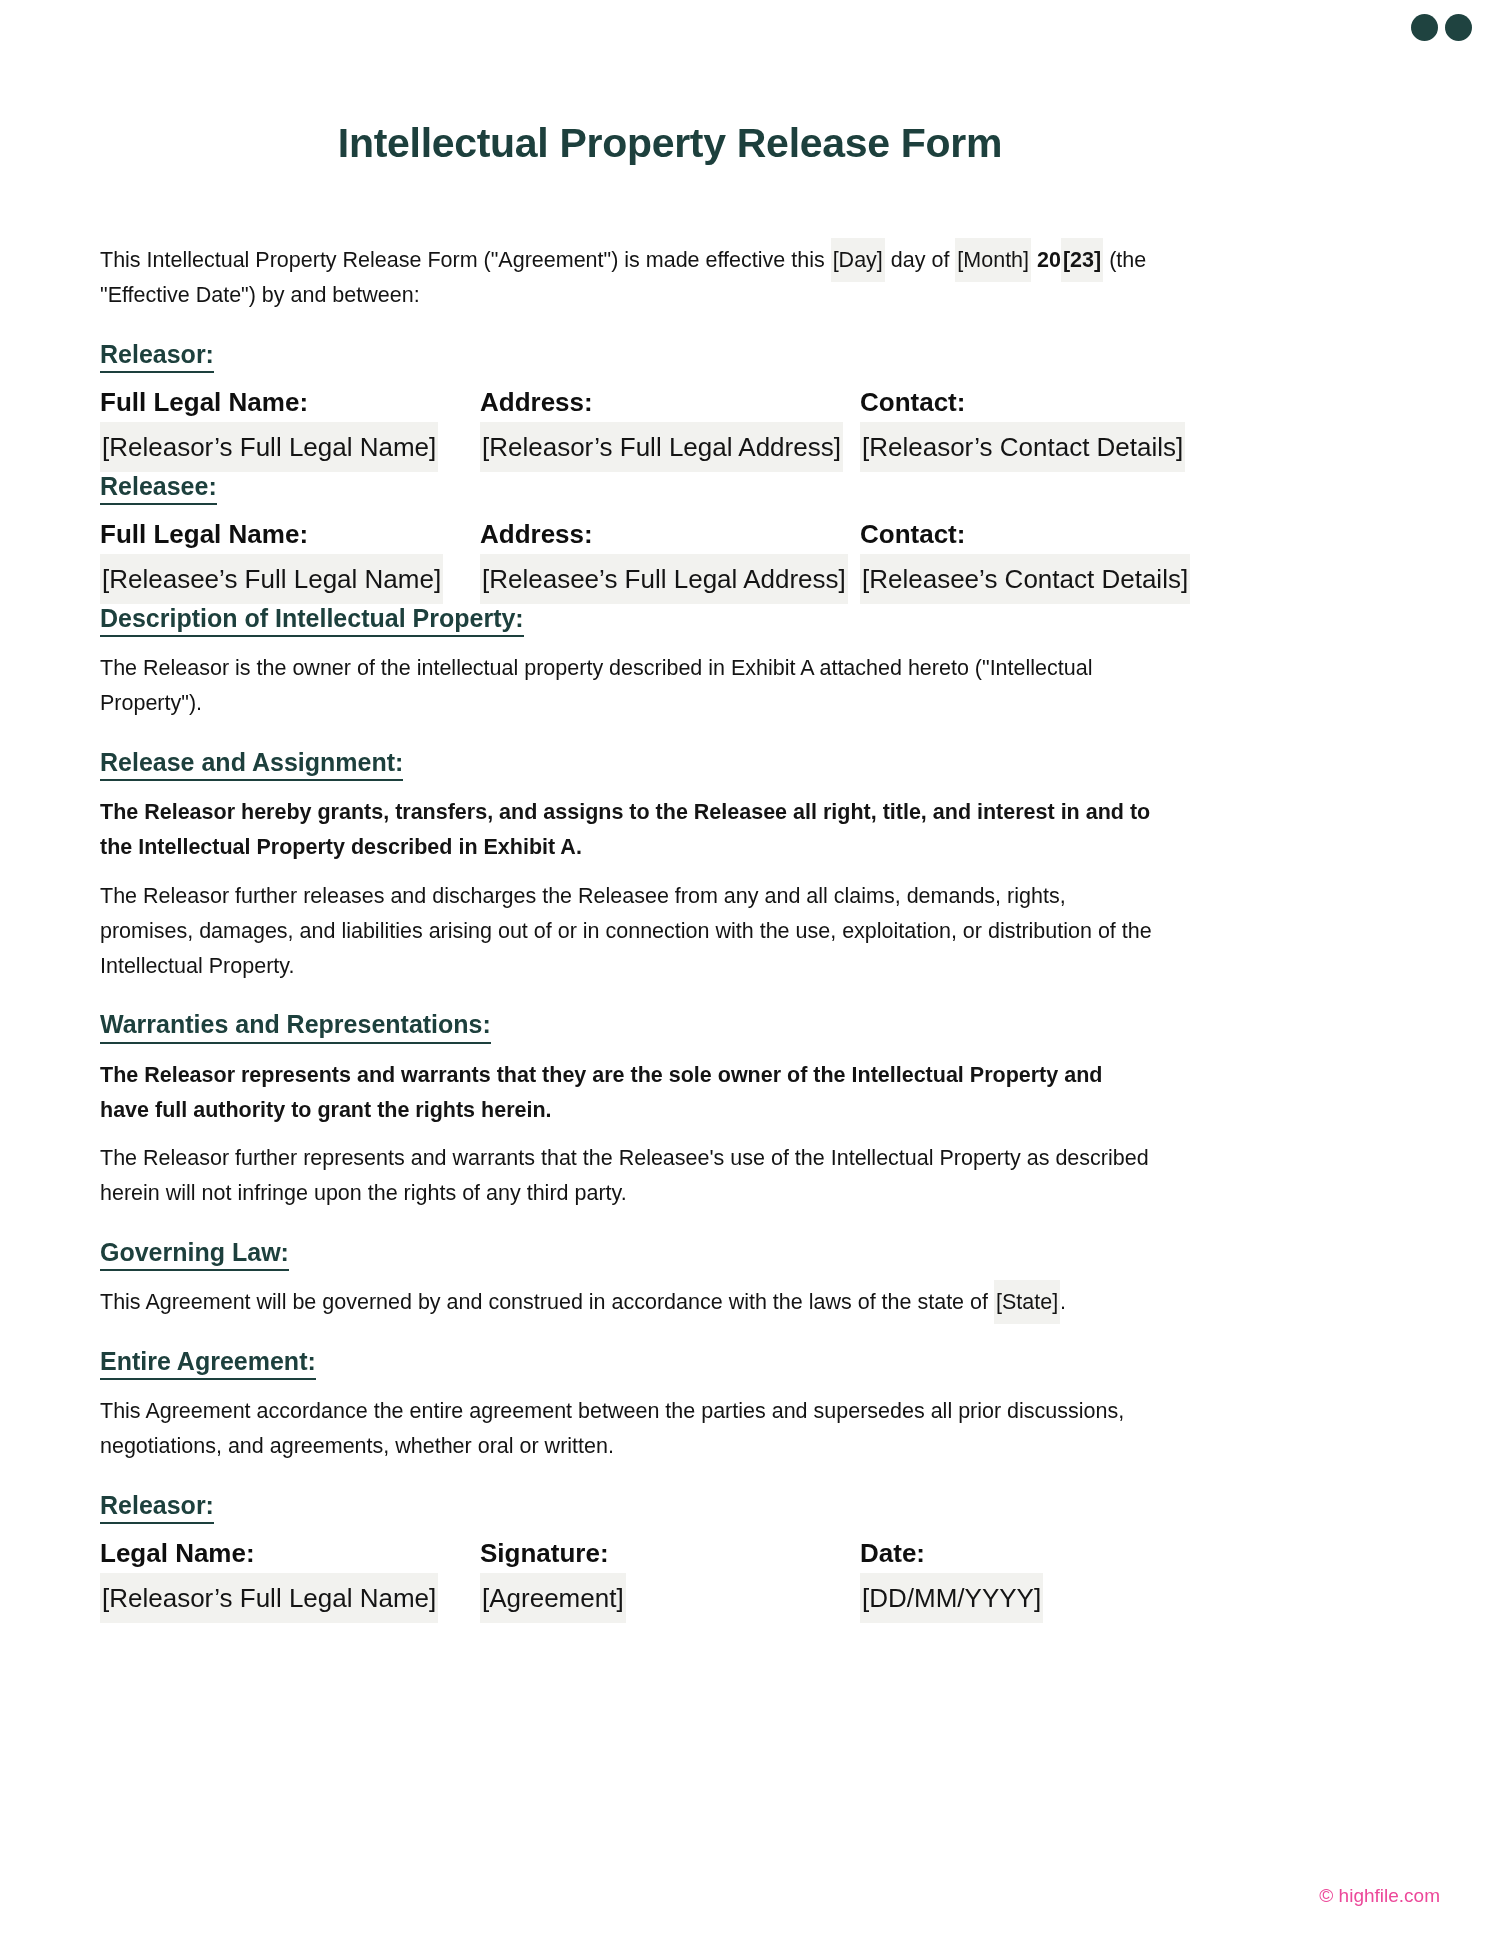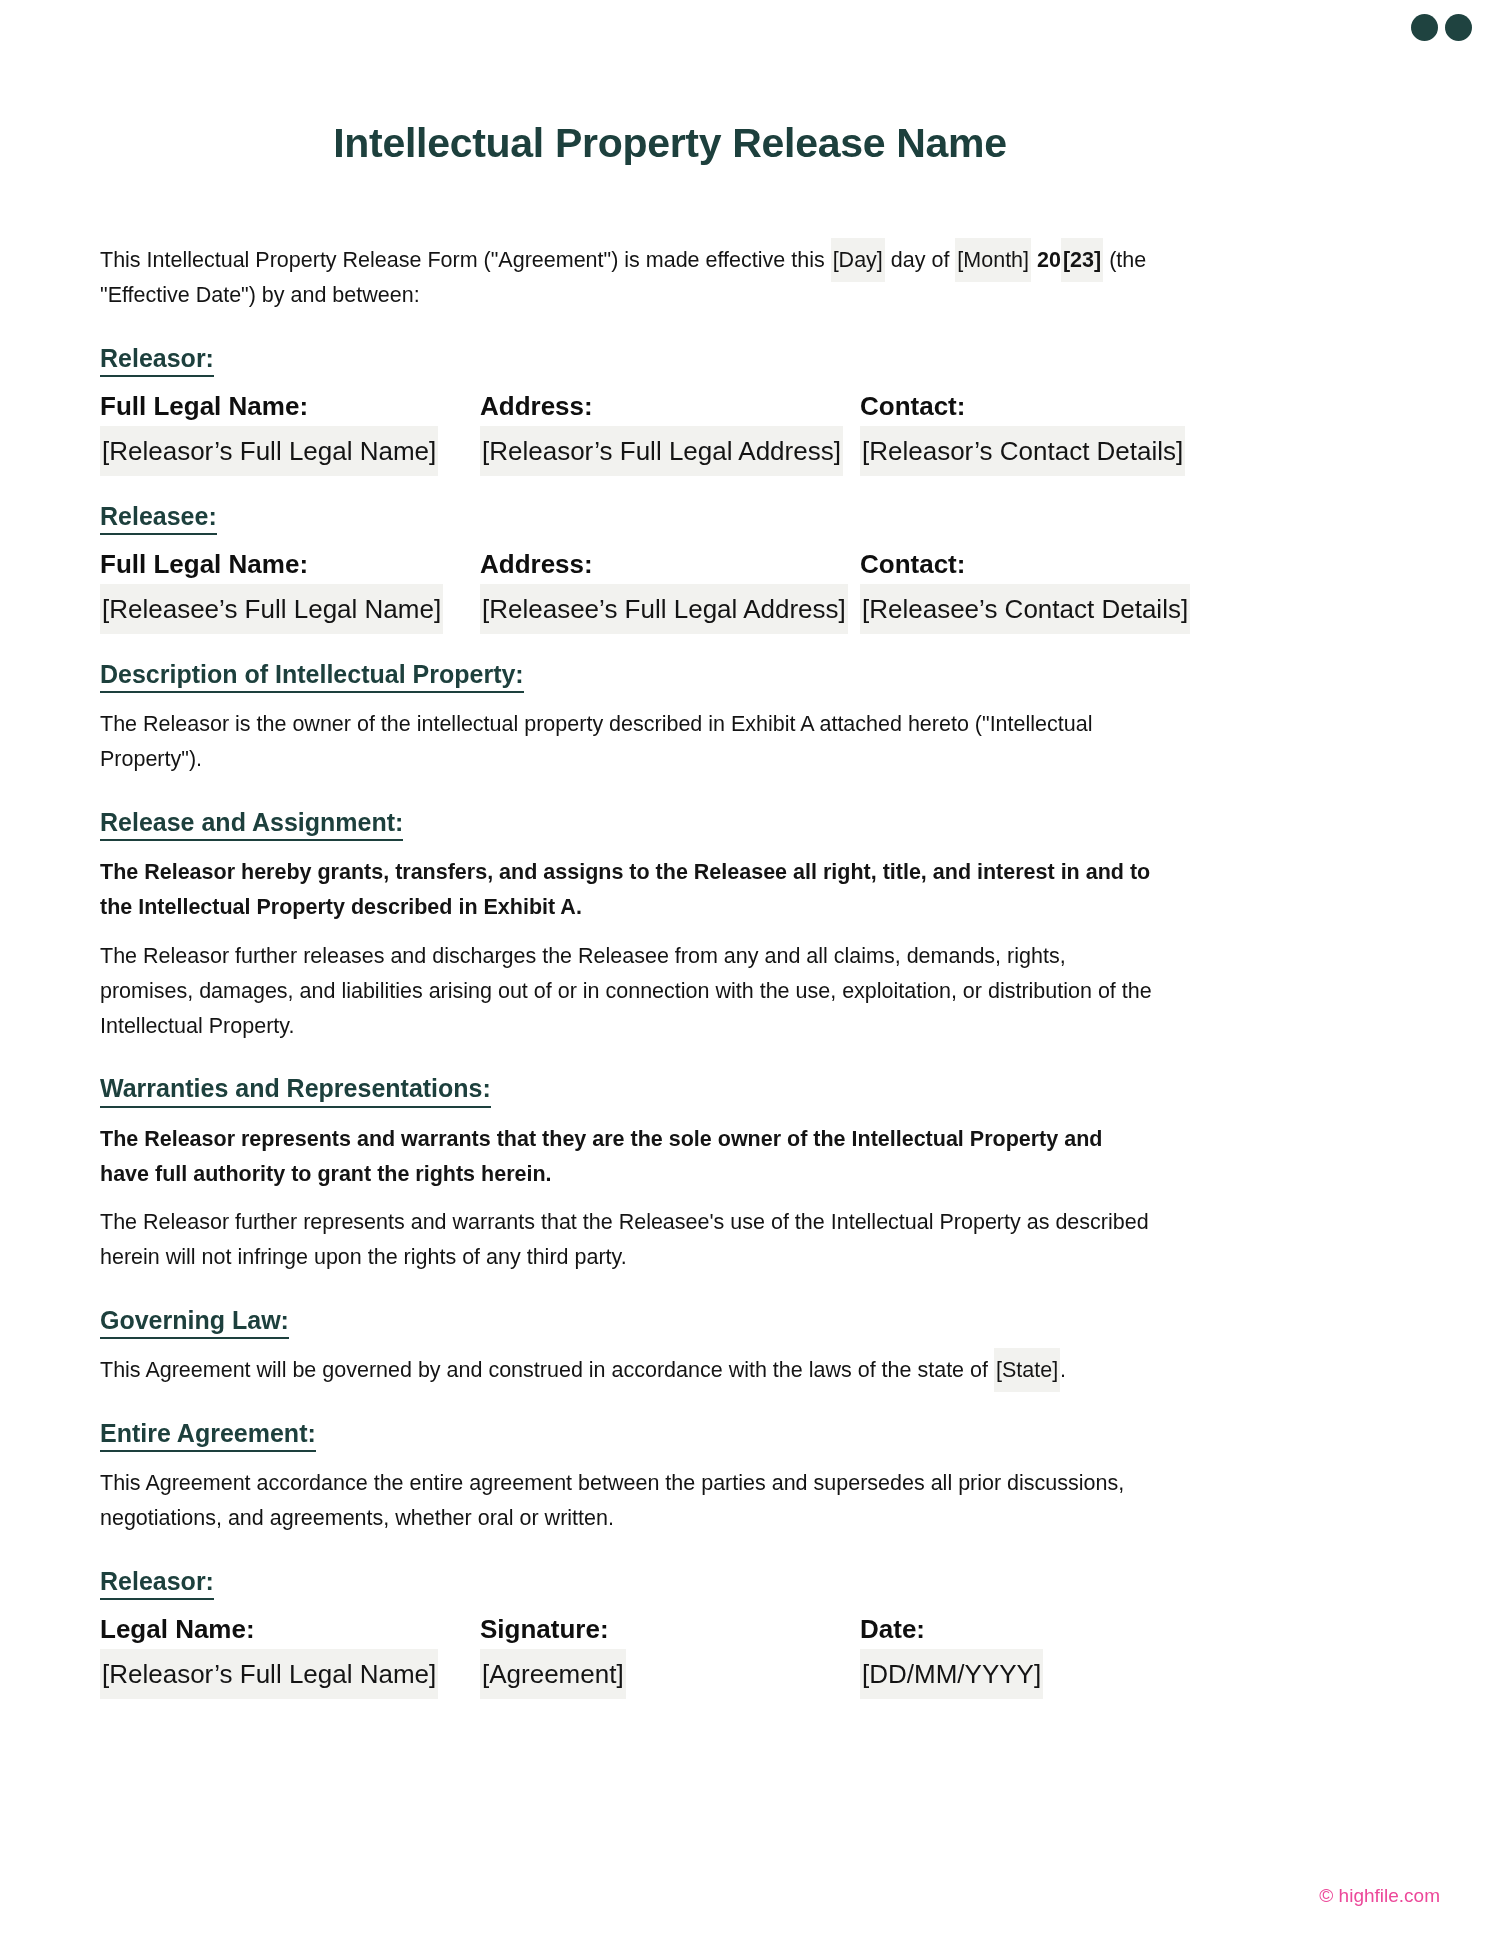--- a/index.html
+++ b/index.html
@@ -68,21 +68,21 @@
   h2.section {
     font-size: 25px;
     font-weight: bold;
     color: #1d403d;
     margin: 0 0 14px 0;
     display: inline-block;
     border-bottom: 2.5px solid #1d403d;
     padding-bottom: 1px;
     line-height: 1.25;
   }
-  .section-wrap { margin-top: 30px; }
+  .section-wrap { }
   .section-wrap:first-child { margin-top: 0; }
 
   
   .field-grid {
     display: grid;
     grid-template-columns: 380px 380px auto;
     margin: 0 0 4px 0;
   }
   .field-label {
     font-size: 26px;
@@ -113,21 +113,21 @@
 
 <div class="page">
 
   <div class="brand-dots">
     <span class="dot"></span>
     <span class="dot"></span>
   </div>
 
   <div class="doc">
 
-    <h1 class="doc-title">Intellectual Property Release Name</h1>
+    <h1 class="doc-title">Intellectual Property Release Form</h1>
 
     <p class="para"><span>This Intellectual Property Release Form ("Agreement") is made effective this </span><span class="hl">[Day]</span><span> day of </span><span class="hl">[Month]</span><span> </span><b>20</b><b class="hl">[23]</b><span> (the "Effective Date") by and between:</span></p>
 
     <div class="section-wrap">
       <h2 class="section">Releasor:</h2>
       <div class="field-grid">
         <div class="field-label">Full Legal Name:</div>
         <div class="field-label">Address:</div>
         <div class="field-label">Contact:</div>
         <div class="field-value"><span class="hl">[Releasor’s Full Legal Name]</span></div>

